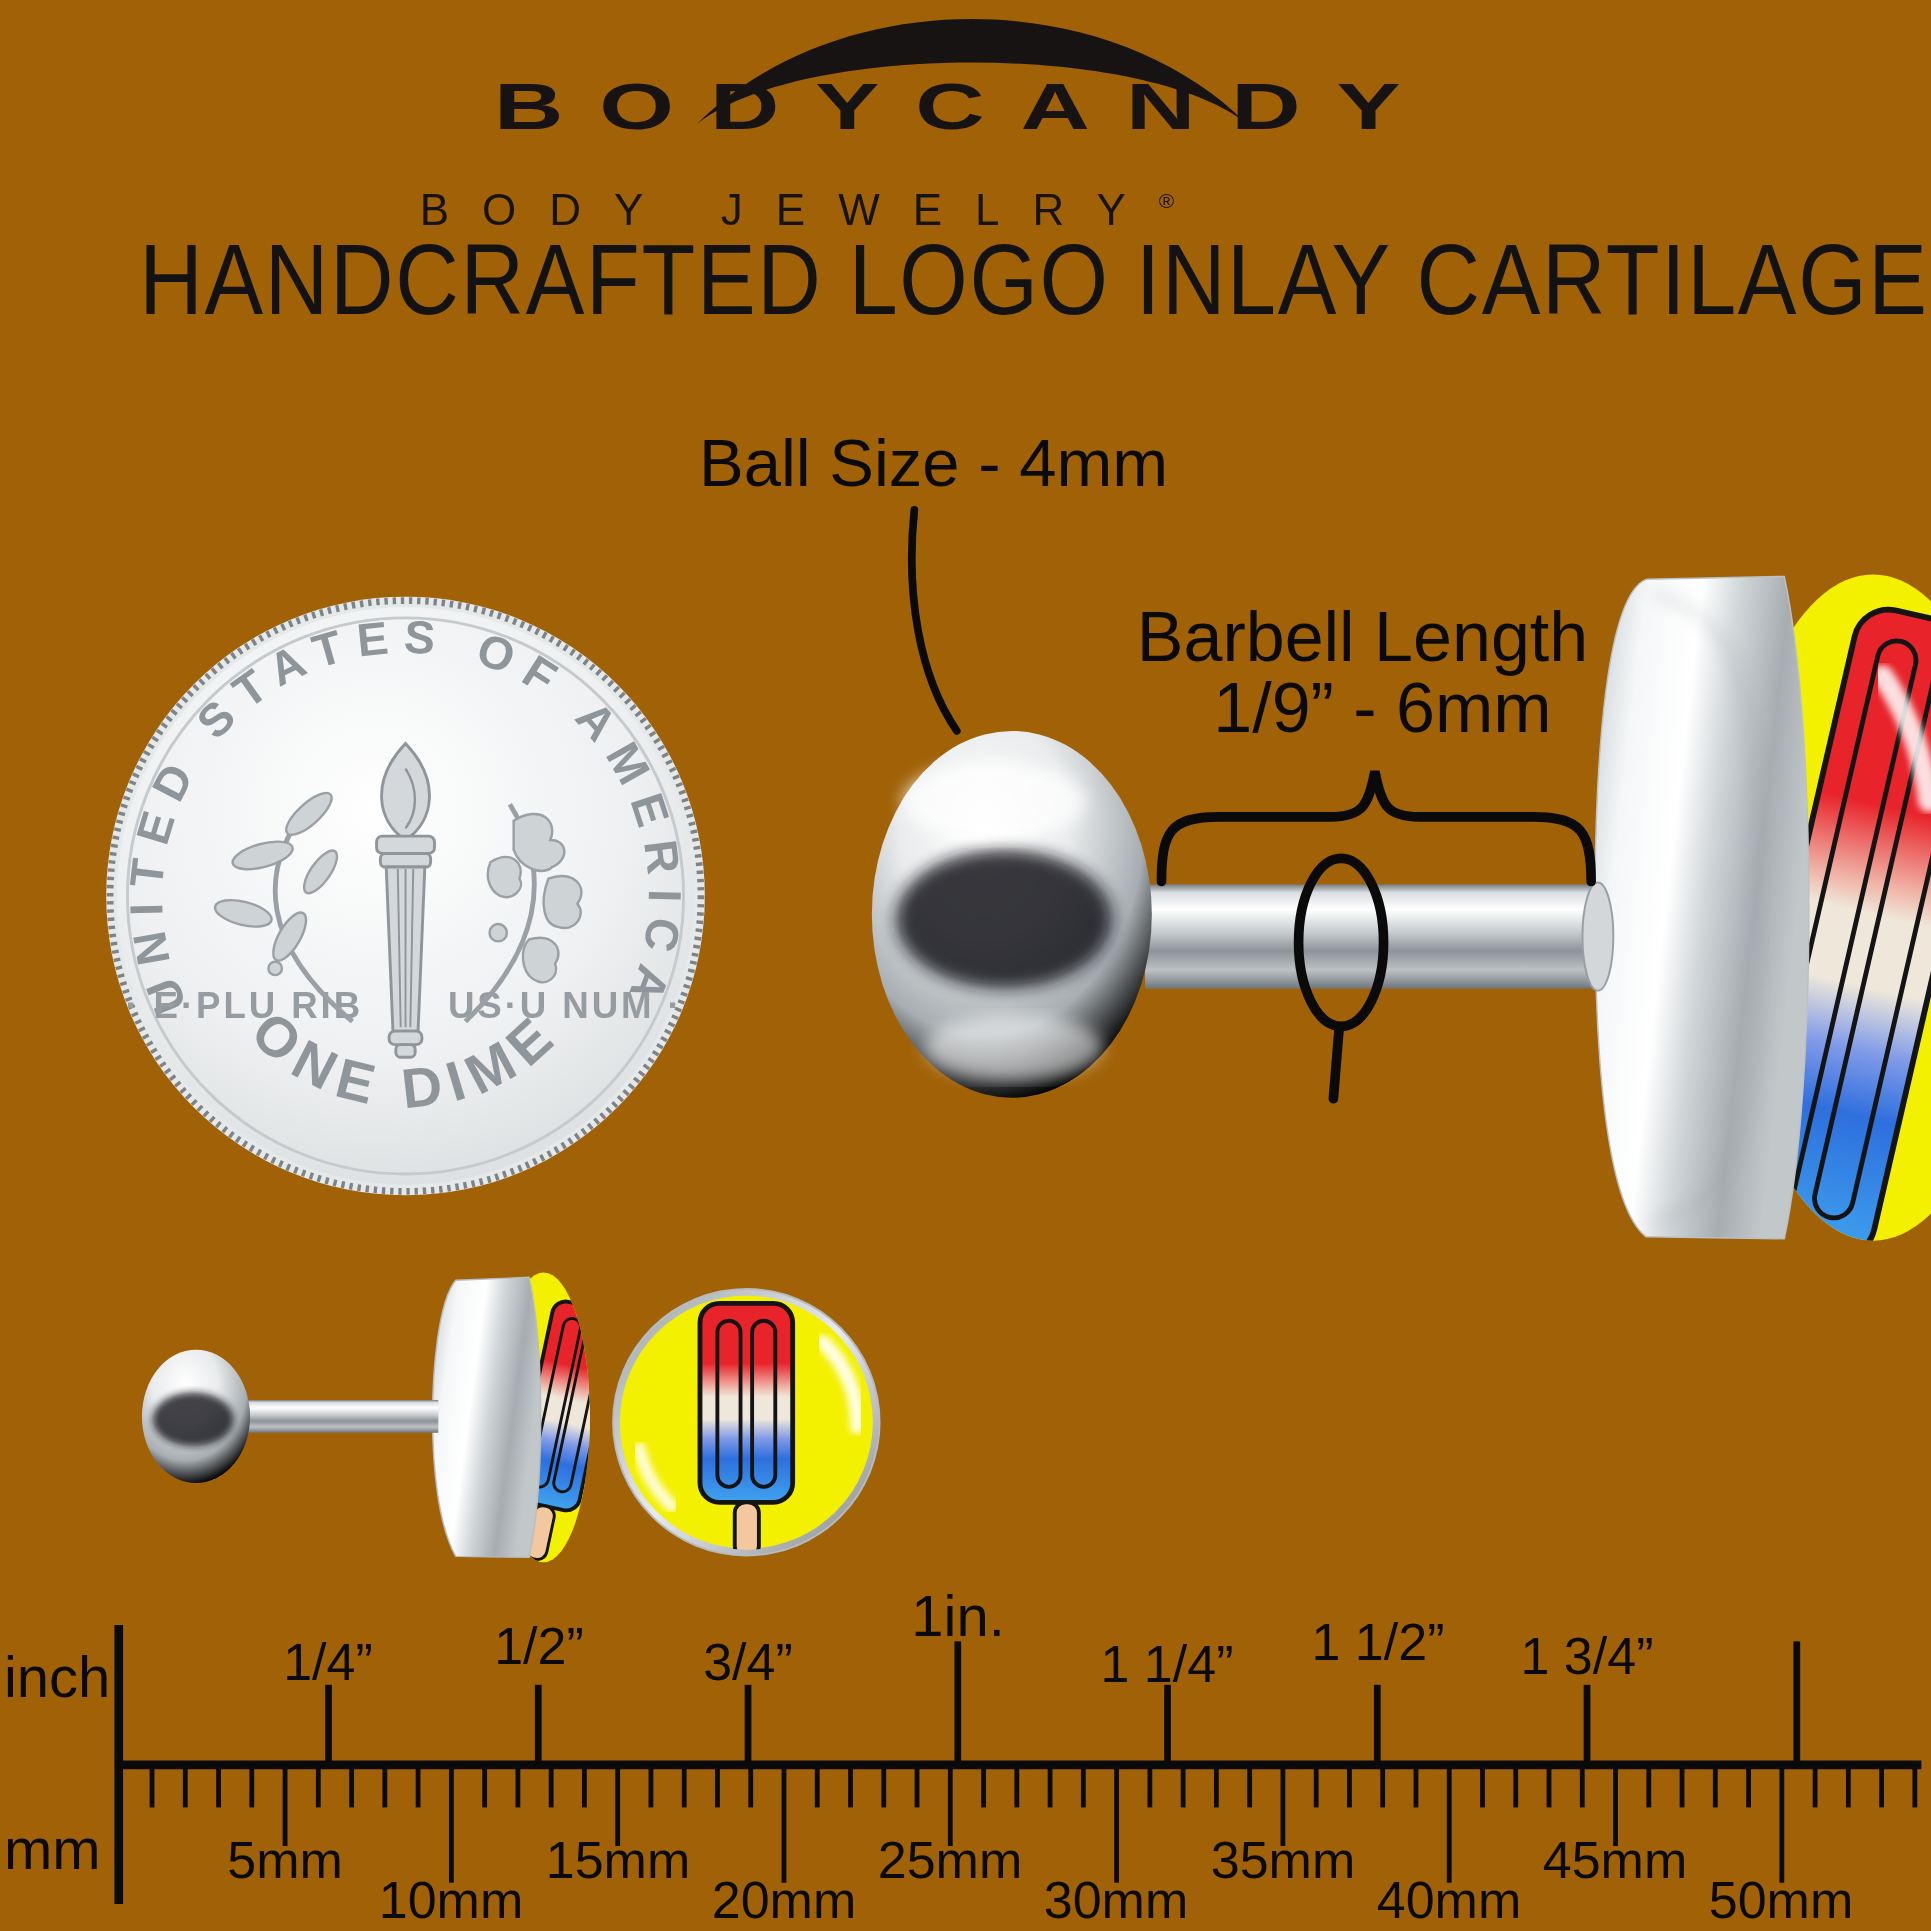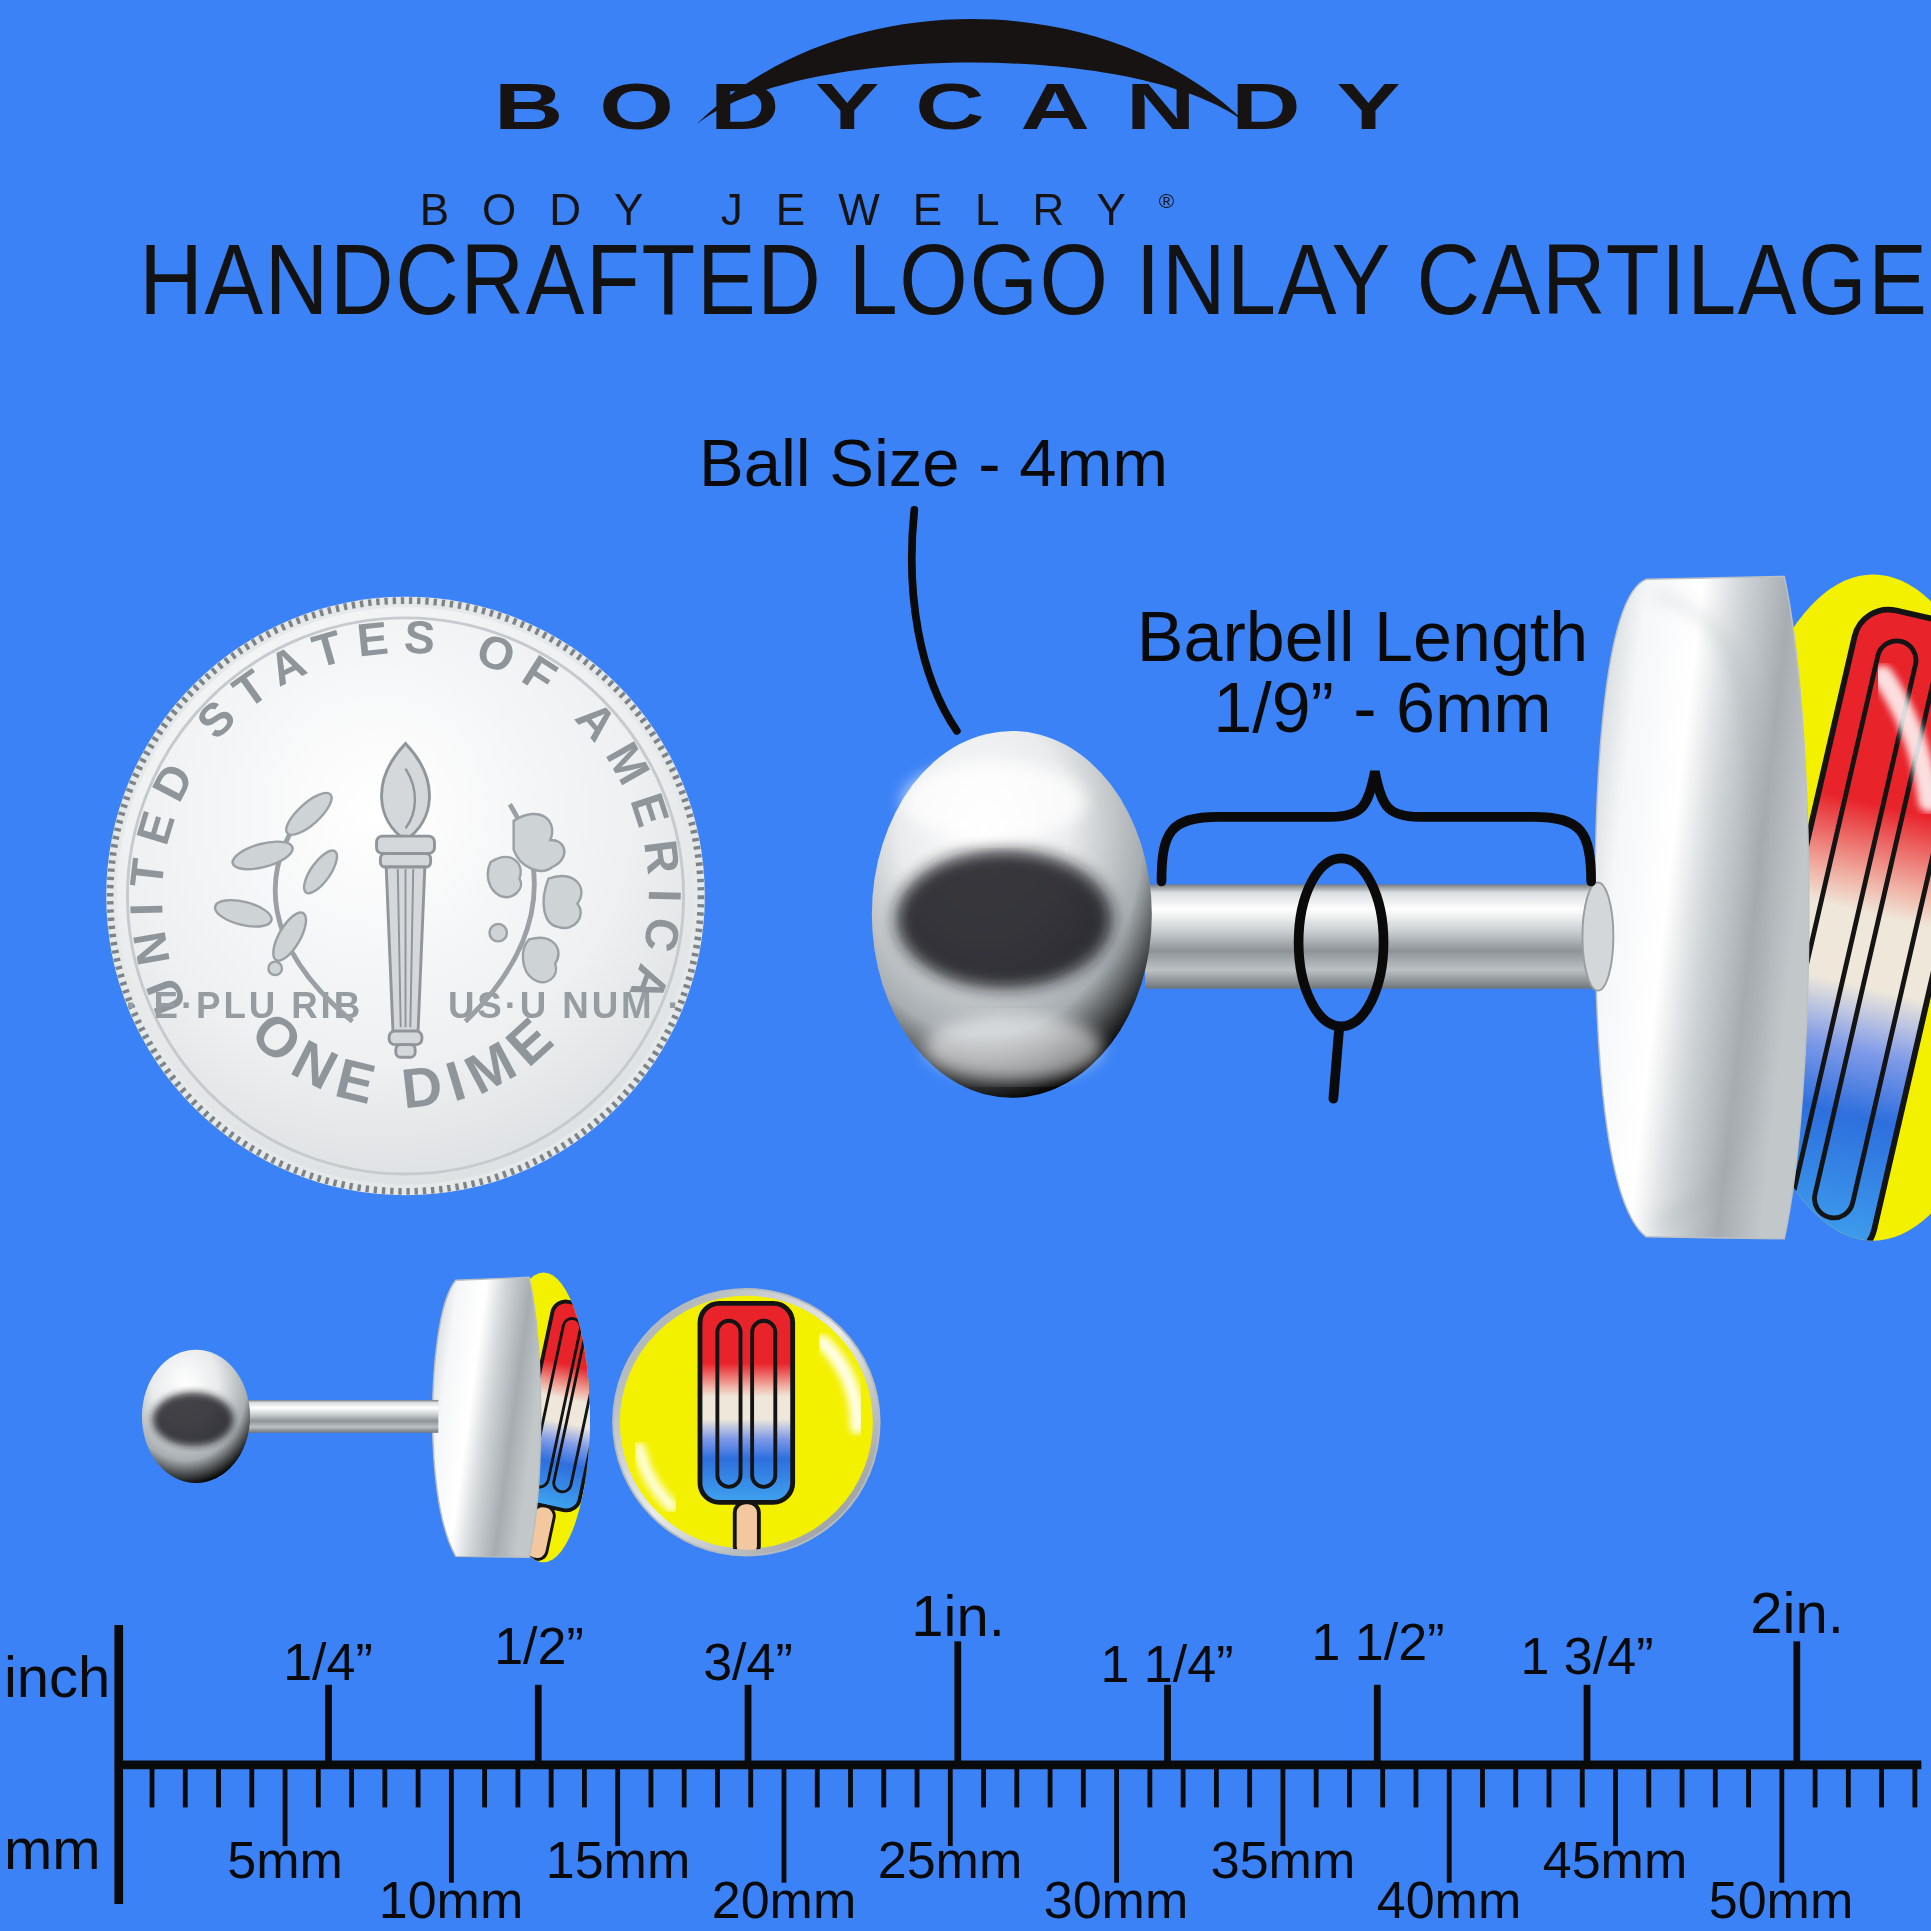--- a/index.html
+++ b/index.html
@@ -1,16 +1,16 @@
 <!DOCTYPE html>
 <html><head>
 <meta charset="utf-8">
 <style>
   html,body{margin:0;padding:0;background:#ffffff;}
-  #page{position:relative;width:1931px;height:1931px;background:#3b82f6;overflow:hidden;
+  #page{position:relative;width:1931px;height:1931px;background:#a16207;overflow:hidden;
         font-family:"Liberation Sans","DejaVu Sans",sans-serif;color:#0a0a0a;}
   .abs{position:absolute;}
   .ctr{text-align:center;white-space:nowrap;}
   .stretch{display:inline-block;white-space:nowrap;}
   #brand-wrap{left:0;top:70px;width:1931px;}
   #brand-wrap .stretch{transform:scaleX(1.5);transform-origin:50% 50%;
      font-size:64px;font-weight:bold;letter-spacing:24px;color:#171313;}
   #tagline-wrap{left:0;top:185px;width:1594px;font-weight:500;color:#171313;}
   #tagline-wrap .tg{font-size:44px;letter-spacing:33px;}
   #tagline-wrap .reg{font-size:21px;vertical-align:17.4px;letter-spacing:0;}
@@ -308,21 +308,20 @@
   <div class="abs runit" style="left:3.9px;top:1643px;">inch</div>
   <div class="abs runit" style="left:3.9px;top:1815px;">mm</div>
 
   <div class="abs rlabel" style="left:328px;top:1632px;">1/4”</div>
   <div class="abs rlabel" style="left:539px;top:1616px;">1/2”</div>
   <div class="abs rlabel" style="left:748px;top:1632px;">3/4”</div>
   <div class="abs rlabel" style="left:958px;top:1582px;font-size:58px;">1in.</div>
   <div class="abs rlabel" style="left:1167px;top:1626px;margin-top:8px;">1 1/4”</div>
   <div class="abs rlabel" style="left:1378px;top:1612px;">1 1/2”</div>
   <div class="abs rlabel" style="left:1587px;top:1626px;">1 3/4”</div>
-  <div class="abs rlabel" style="left:1797px;top:1579px;font-size:58px;">2in.</div>
 
   <div class="abs rlabel" style="left:285px;top:1830px;">5mm</div>
   <div class="abs rlabel" style="left:451px;top:1870px;">10mm</div>
   <div class="abs rlabel" style="left:618px;top:1830px;">15mm</div>
   <div class="abs rlabel" style="left:784px;top:1870px;">20mm</div>
   <div class="abs rlabel" style="left:950px;top:1830px;">25mm</div>
   <div class="abs rlabel" style="left:1116px;top:1870px;">30mm</div>
   <div class="abs rlabel" style="left:1283px;top:1830px;">35mm</div>
   <div class="abs rlabel" style="left:1449px;top:1870px;">40mm</div>
   <div class="abs rlabel" style="left:1615px;top:1830px;">45mm</div>

